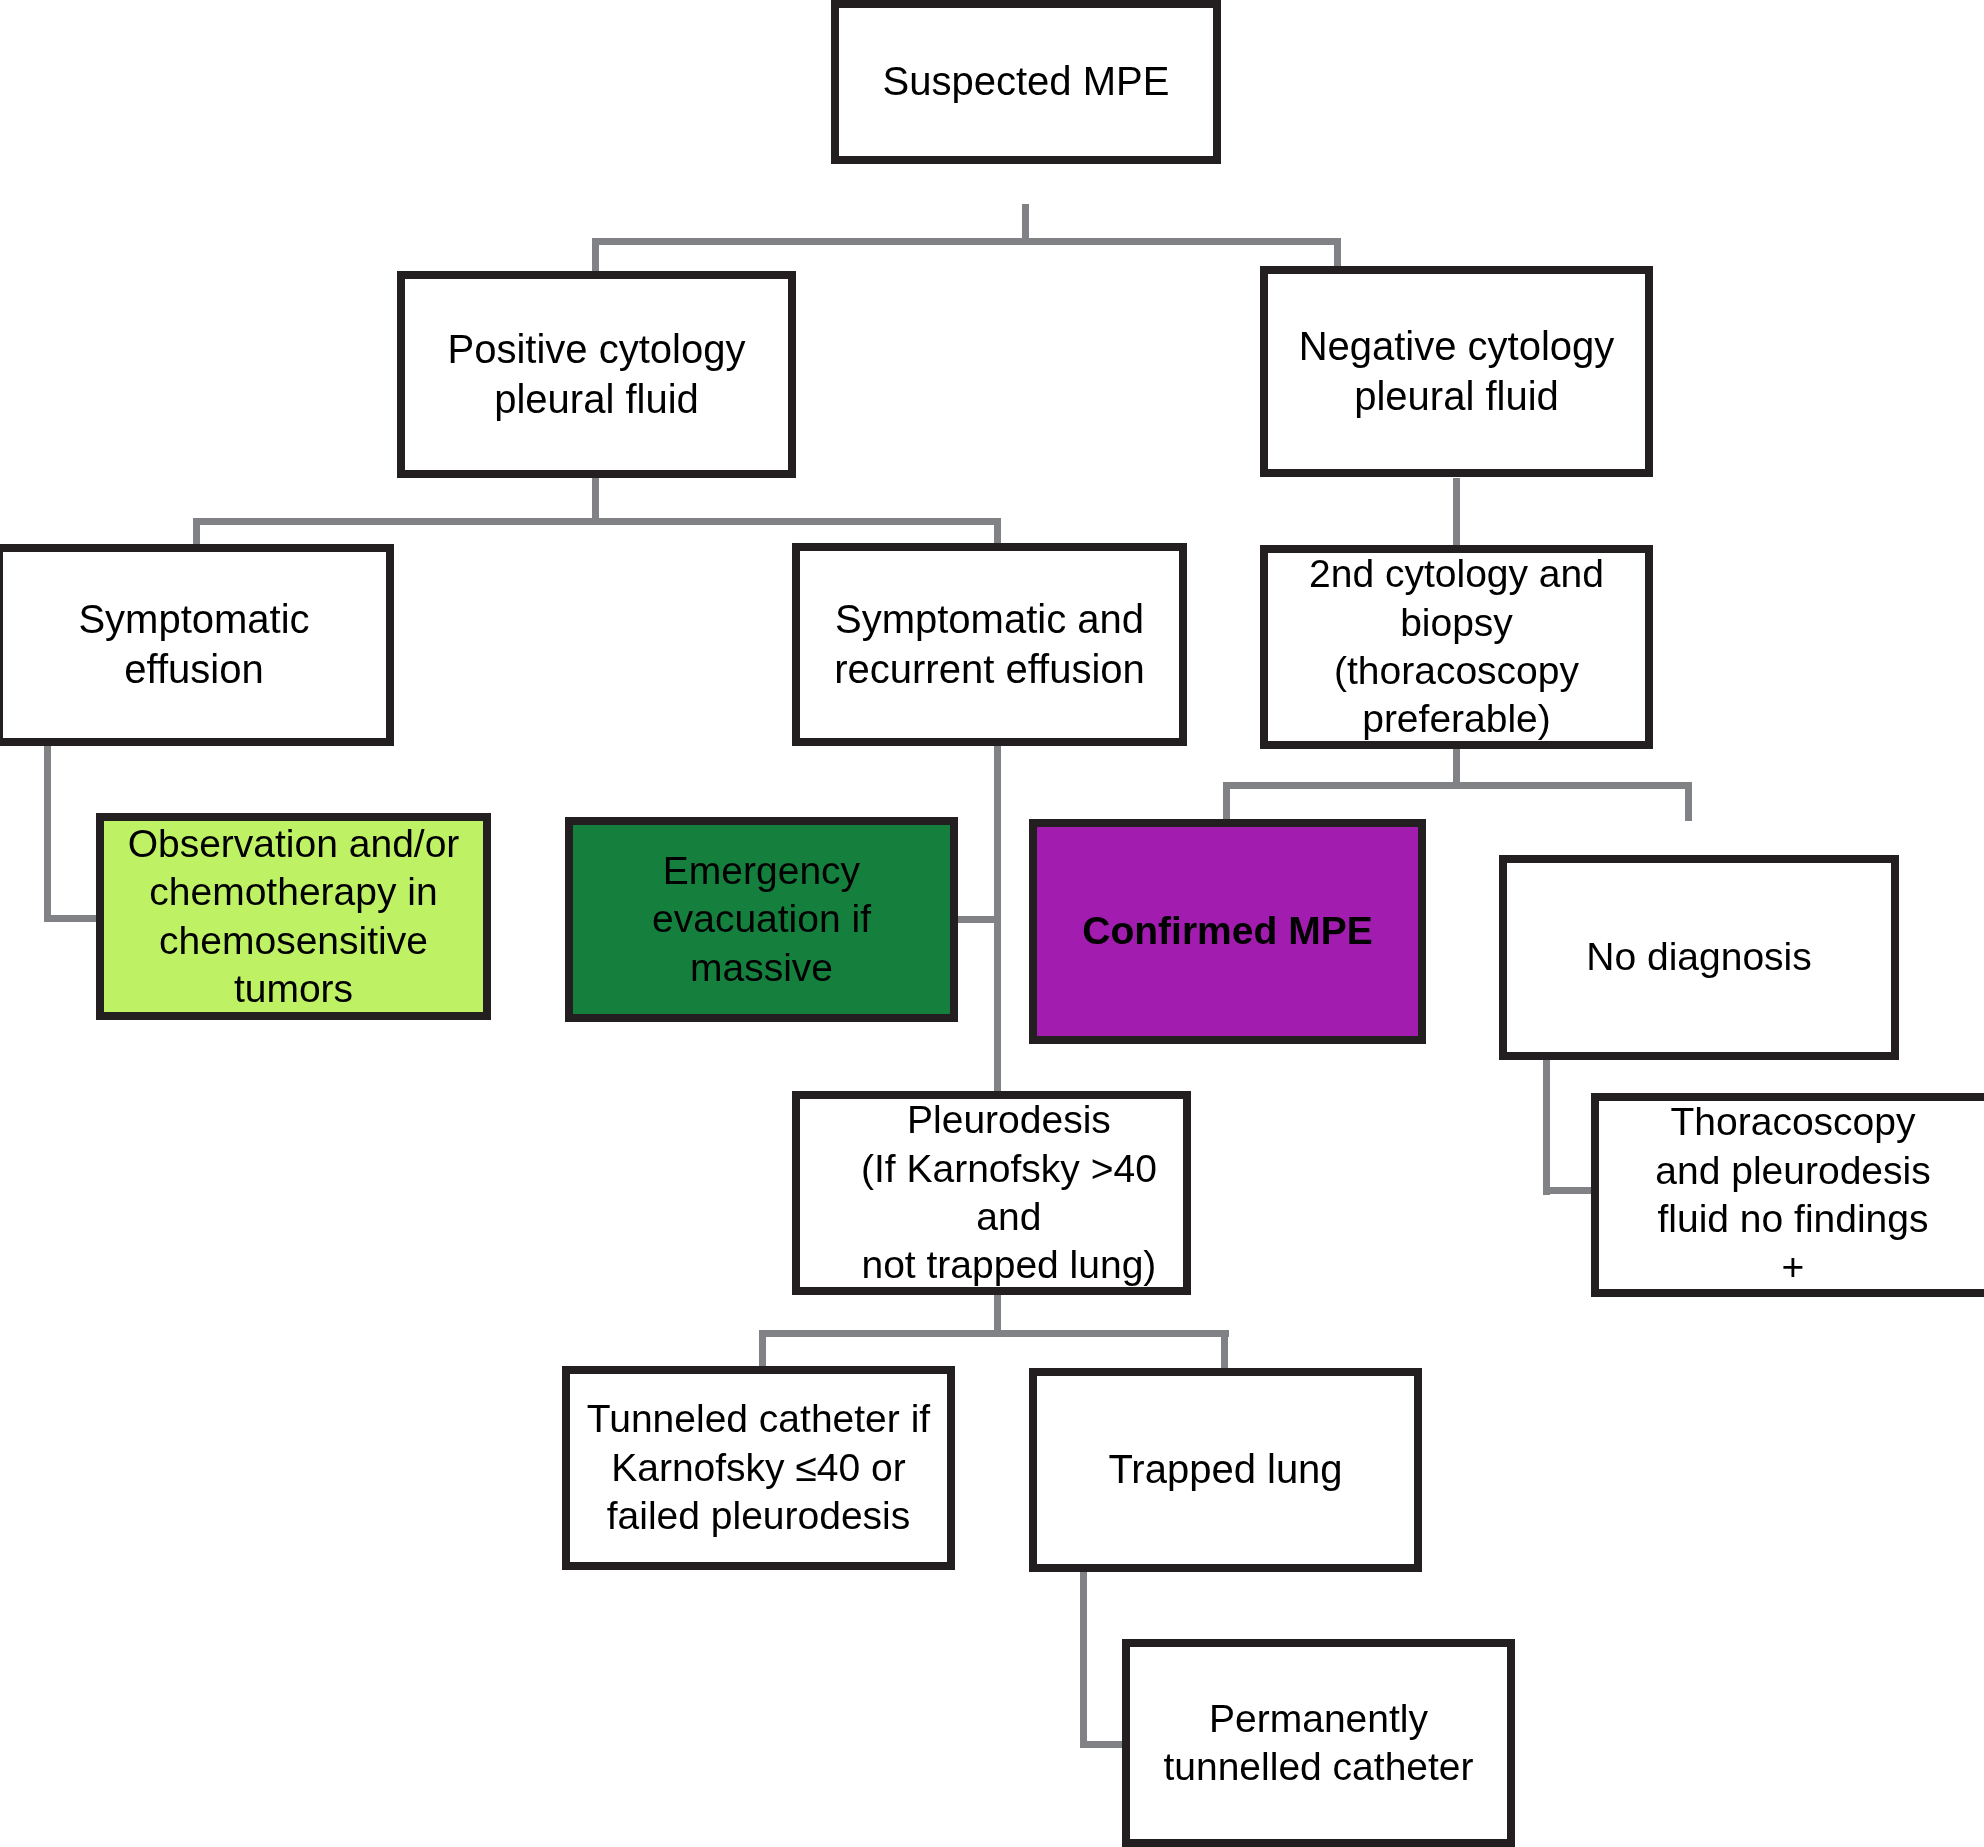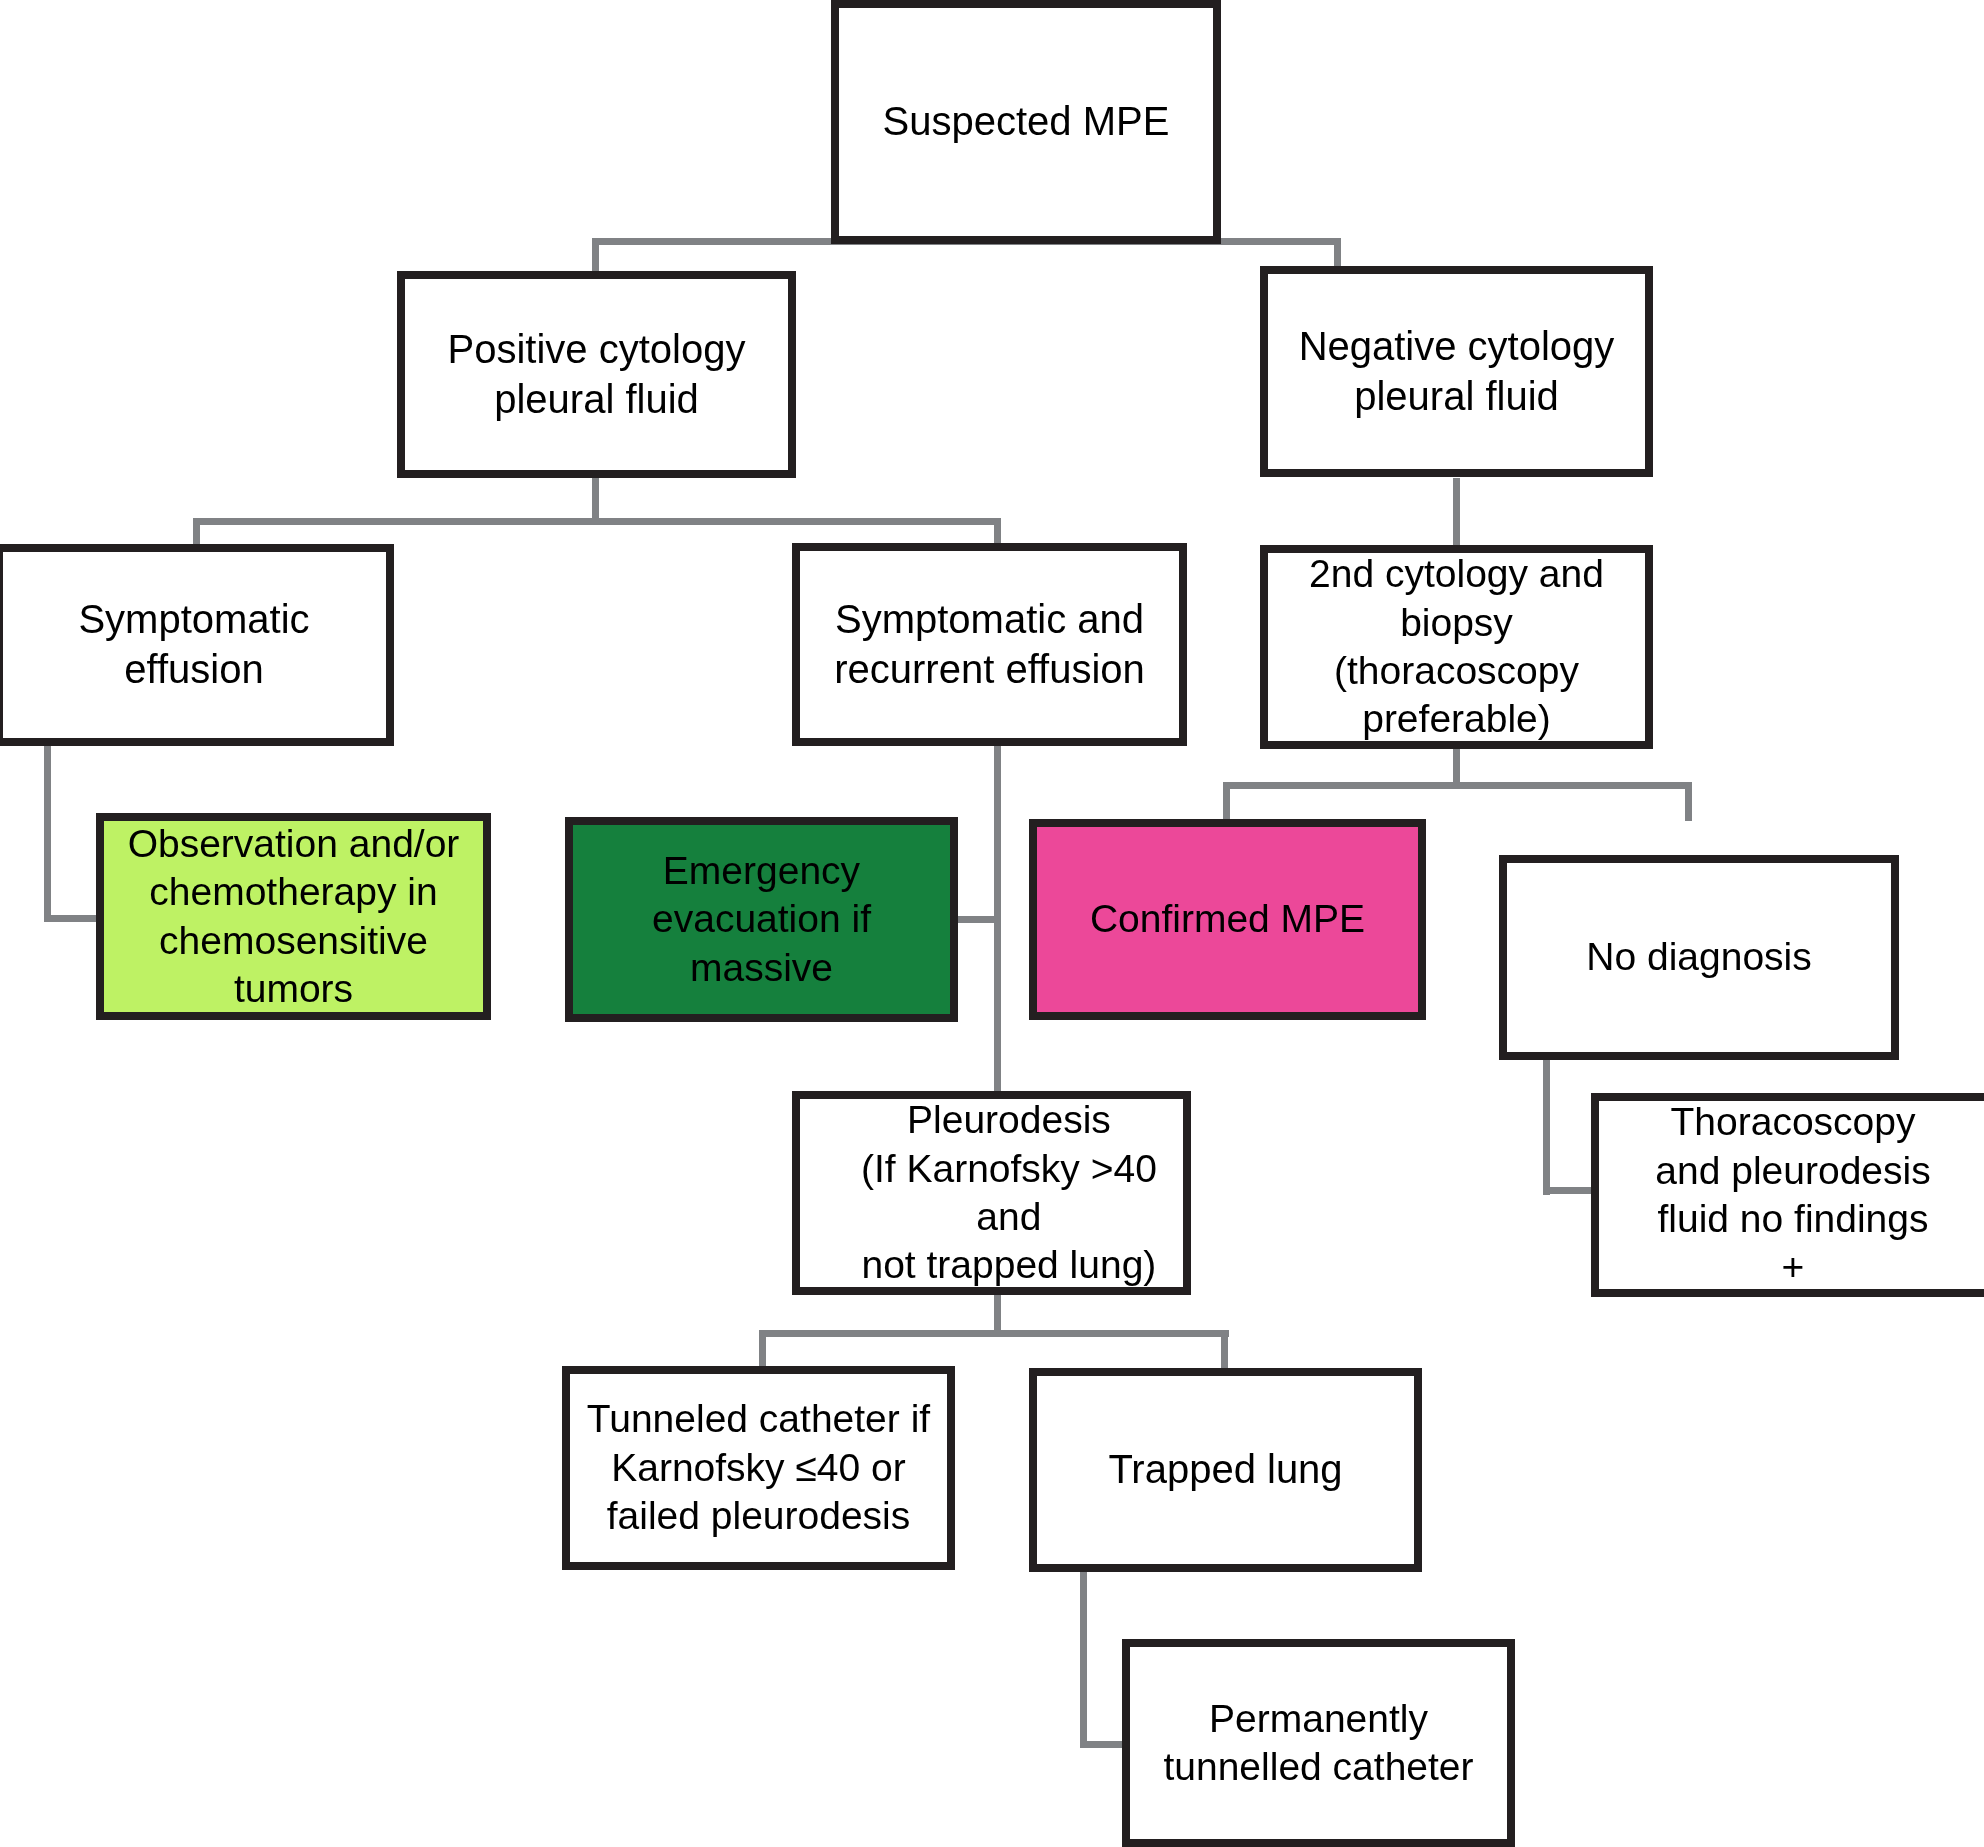--- a/index.html
+++ b/index.html
@@ -68,21 +68,21 @@
       <div class="conn v" style="left: 994px; top: 1295px; height: 39px; background: rgb(128, 130, 133);"></div>
       <div class="conn h" style="left: 759px; top: 1330px; width: 470px; background: rgb(128, 130, 133);"></div>
       <div class="conn v" style="left: 759px; top: 1330px; height: 39px; background: rgb(128, 130, 133);"></div>
       <div class="conn v" style="left: 1221px; top: 1330px; height: 40px; background: rgb(128, 130, 133);"></div>
       <div class="conn v" style="left: 1543px; top: 1024px; height: 171px; background: rgb(128, 130, 133);"></div>
       <div class="conn h" style="left: 1543px; top: 1187px; width: 53px; background: rgb(128, 130, 133);"></div>
       <div class="conn v" style="left: 1080px; top: 1572px; height: 176px; background: rgb(128, 130, 133);"></div>
       <div class="conn h" style="left: 1080px; top: 1741px; width: 48px; background: rgb(128, 130, 133);"></div>
     </div>
   <div id="node-layer">
-      <div class="node" style="left: 831px; top: 0px; width: 390px; height: 244px; border-color: rgb(35, 31, 32); background: rgb(255, 255, 255); color: rgb(0, 0, 0);">
+      <div class="node" style="left: 831px; top: 0px; width: 390px; height: 164px; border-color: rgb(35, 31, 32); background: rgb(255, 255, 255); color: rgb(0, 0, 0);">
         <span class="label" style="font-size: 40px;">Suspected MPE</span>
       </div>
       <div class="node" style="left: 397px; top: 271px; width: 399px; height: 207px; border-color: rgb(35, 31, 32); background: rgb(255, 255, 255); color: rgb(0, 0, 0);">
         <span class="label" style="font-size: 40px;">Positive cytology
 pleural fluid</span>
       </div>
       <div class="node" style="left: 1260px; top: 266px; width: 393px; height: 211px; border-color: rgb(35, 31, 32); background: rgb(255, 255, 255); color: rgb(0, 0, 0);">
         <span class="label" style="font-size: 40px;">Negative cytology
 pleural fluid</span>
       </div>
@@ -103,21 +103,21 @@
         <span class="label" style="font-size: 39px;">Observation and/or
 chemotherapy in
 chemosensitive
 tumors</span>
       </div>
       <div class="node" style="left: 565px; top: 817px; width: 393px; height: 205px; border-color: rgb(35, 31, 32); background: #15803d; color: rgb(0, 0, 0);">
         <span class="label" style="font-size: 39px;">Emergency
 evacuation if
 massive</span>
       </div>
-      <div class="node" style="left: 1029px; top: 819px; width: 397px; height: 201px; border-color: rgb(35, 31, 32); background: #ec4899; color: rgb(0, 0, 0);">
+      <div class="node" style="left: 1029px; top: 819px; width: 397px; height: 225px; border-color: rgb(35, 31, 32); background: #a21caf; color: rgb(0, 0, 0); font-weight: bold;">
         <span class="label" style="font-size: 39px;">Confirmed MPE</span>
       </div>
       <div class="node" style="left: 1499px; top: 819px; width: 400px; height: 205px; border-color: rgb(35, 31, 32); background: rgb(255, 255, 255); color: rgb(0, 0, 0); margin-top: 36px;">
         <span class="label" style="font-size: 39px;">No diagnosis</span>
       </div>
       <div class="node" style="left: 792px; top: 1091px; width: 399px; height: 204px; border-color: rgb(35, 31, 32); background: rgb(255, 255, 255); color: rgb(0, 0, 0); padding-left: 44px;">
         <span class="label" style="font-size: 39px;">Pleurodesis
 (If Karnofsky &gt;40 and
 not trapped lung)</span>
       </div>

